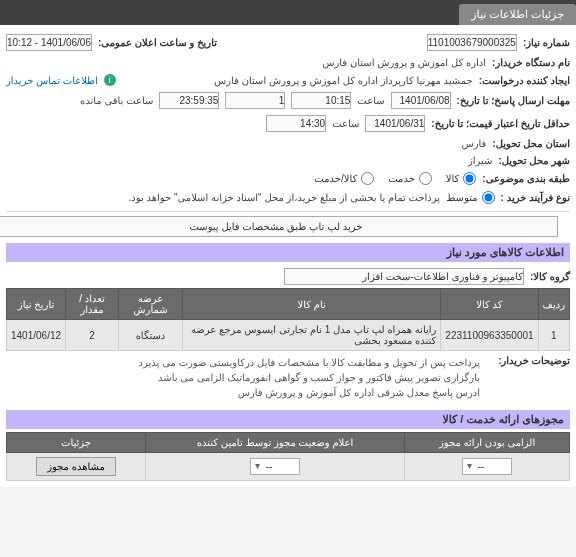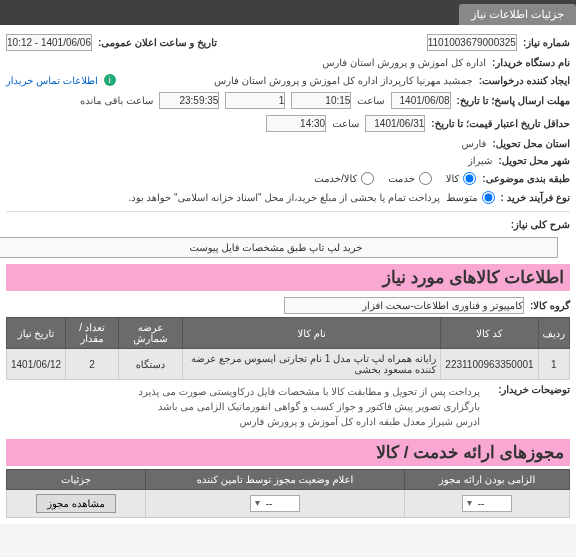--- a/index.html
+++ b/index.html
@@ -73,23 +73,23 @@
     width: 100%;
     border: 1px solid #aaa;
     background: #f9f9f9;
     padding: 4px;
     margin: 4px 12px;
     font-size: 10px;
     text-align: center;
   }
   .section-title {
     font-weight: bold;
-    font-size: 17px;
+    font-size: 11px;
     margin: 6px 0 3px 0;
-    background: #f9a8d4;
+    background: #c4b5fd;
     padding: 3px 6px;
   }
   table {
     width: 100%;
     border-collapse: collapse;
     font-size: 10px;
   }
   th {
     background: #6b6b6b;
     color: #fff;
@@ -234,23 +234,20 @@
       <label class="radio-opt">
         <input type="radio" name="proc" checked="" style="">
         <span>متوسط</span>
       </label>
     </div>
     <span class="val-text">پرداخت تمام یا بخشی از مبلغ خرید،از محل "اسناد خزانه اسلامی" خواهد بود.</span>
   </div>
 
   <div class="sep"></div>
 
-  <div class="field-row">
-    <span class="lbl">شرح کلی نیاز:</span>
-  </div>
   <div class="desc-box">خرید لپ تاپ طبق مشخصات فایل پیوست</div>
 
   <div class="section-title">اطلاعات کالاهای مورد نیاز</div>
 
   <div class="field-row">
     <span class="lbl">گروه کالا:</span>
     <span class="val-box" style="min-width:240px">کامپیوتر و فناوری اطلاعات-سخت افزار</span>
   </div>
 
   <table>
@@ -274,21 +271,21 @@
         <td>1401/06/12</td>
       </tr>
     </tbody>
   </table>
 
   <div class="notes-row">
     <span class="lbl" style="min-width:90px">توضیحات خریدار:</span>
     <div class="notes-text">
       <div>پرداخت پس از تحویل و مطابقت کالا با مشخصات فایل درکاویستی صورت می پذیرد</div>
       <div>بارگزاری تصویر پیش فاکتور و جواز کسب و گواهی انفورماتیک الزامی می باشد</div>
-      <div>ادرس شیراز معدل طبقه اداره کل آموزش و پرورش فارس</div>
+      <div>ادرس پاسخ معدل شرقی اداره کل آموزش و پرورش فارس</div>
     </div>
   </div>
 
   <div class="section-title">مجوزهای ارائه خدمت / کالا</div>
 
   <table>
     <thead>
       <tr>
         <th>الزامی بودن ارائه مجوز</th>
         <th>اعلام وضعیت مجوز توسط تامین کننده</th>

